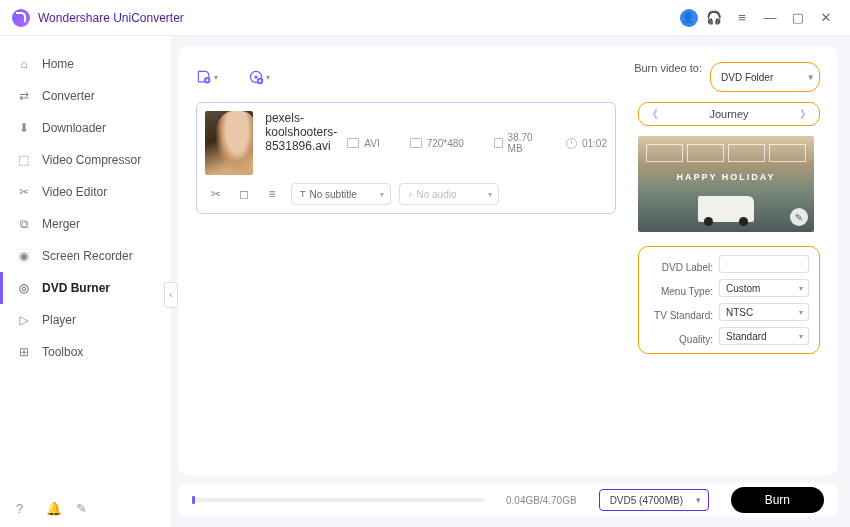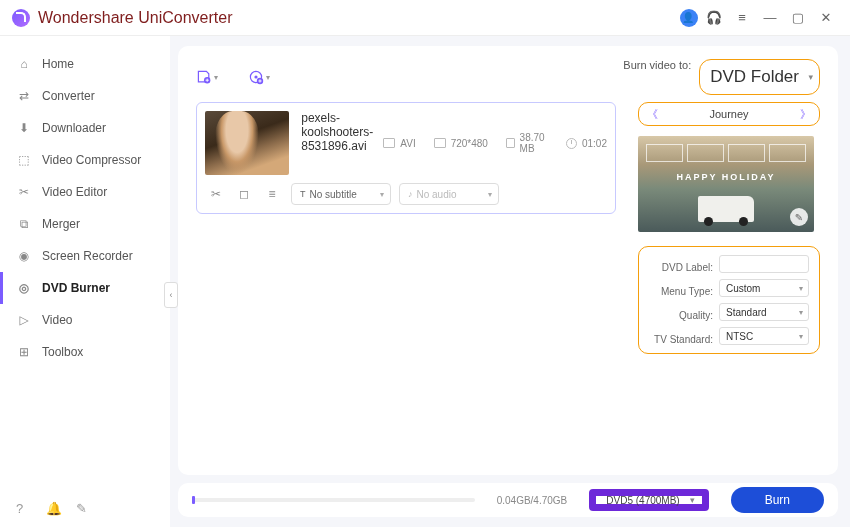--- a/index.html
+++ b/index.html
@@ -1,50 +1,50 @@
 <!DOCTYPE html>
 <html><head>
 <meta charset="utf-8">
 <style>
 * { margin: 0; padding: 0; box-sizing: border-box; font-family: -apple-system, BlinkMacSystemFont, "Segoe UI", Arial, sans-serif; }
 body { width: 850px; height: 527px; background: #f5f6fa; overflow: hidden; }
 .titlebar { height: 36px; background: #fff; display: flex; align-items: center; padding: 0 12px; border-bottom: 1px solid #eee; }
 .titlebar .logo { width: 18px; height: 18px; background: linear-gradient(135deg, #7b5cff, #b06bff); border-radius: 50%; position: relative; }
 .titlebar .logo::after { content: ""; position: absolute; width: 8px; height: 8px; border: 2px solid #fff; border-left: 0; border-bottom: 0; border-radius: 0 50% 0 0; top: 3px; left: 4px; }
-.titlebar .title { margin-left: 8px; font-size: 16px; color: #7f1d1d; }
+.titlebar .title { margin-left: 8px; font-size: 12px; color: #4c1d95; }
 .titlebar .spacer { flex: 1; }
 .titlebar .tbtn { width: 24px; height: 24px; display: flex; align-items: center; justify-content: center; color: #666; cursor: pointer; margin-left: 4px; font-size: 13px; }
 .titlebar .tbtn.user { width: 18px; height: 18px; background: #3b82f6; border-radius: 50%; color: #fff; font-size: 10px; }
 .main { display: flex; height: calc(100% - 36px); }
 .sidebar { width: 170px; background: #fff; display: flex; flex-direction: column; padding-top: 12px; position: relative; }
 .sidebar-item { display: flex; align-items: center; height: 32px; padding: 0 16px; font-size: 12px; color: #555; cursor: pointer; gap: 10px; }
 .sidebar-item.active { font-weight: 600; color: #222; border-left: 3px solid #7b5cff; padding-left: 13px; }
 .sidebar-item .sicon { width: 16px; height: 16px; display: flex; align-items: center; justify-content: center; color: #888; flex-shrink: 0; }
 .sidebar-collapse { position: absolute; right: -8px; top: 246px; width: 14px; height: 26px; background: #fff; border: 1px solid #ddd; border-radius: 3px; display: flex; align-items: center; justify-content: center; font-size: 9px; color: #888; cursor: pointer; }
 .sidebar-footer { margin-top: auto; display: flex; gap: 14px; padding: 10px 16px; }
 .sidebar-footer .fbtn { width: 16px; height: 16px; color: #999; cursor: pointer; font-size: 13px; }
 .content { flex: 1; display: flex; flex-direction: column; padding: 10px 12px 10px 8px; gap: 8px; }
 .panel { flex: 1; background: #fff; border-radius: 10px; display: flex; flex-direction: column; padding: 14px 18px; position: relative; }
 .toolbar { display: flex; align-items: center; height: 34px; }
 .tool { width: 22px; height: 22px; display: flex; align-items: center; justify-content: center; color: #7b5cff; cursor: pointer; position: relative; margin-right: 4px; }
 .tool .chev { font-size: 8px; color: #999; margin-left: 2px; }
 .toolbar .spacer { flex: 1; }
 .burn-to { display: flex; align-items: flex-start; gap: 8px; font-size: 11px; color: #555; }
-.select-box { border: 1.5px solid #f59e0b; border-radius: 12px; height: 36px; padding: 0 20px 0 10px; font-size: 17px; color: #333; background: #fff; position: relative; min-width: 110px; display: flex; align-items: center; cursor: pointer; }
+.select-box { border: 1.5px solid #f59e0b; border-radius: 12px; height: 30px; padding: 0 20px 0 10px; font-size: 10px; color: #333; background: #fff; position: relative; min-width: 110px; display: flex; align-items: center; cursor: pointer; }
 .select-box::after { content: "▾"; position: absolute; right: 6px; font-size: 9px; color: #888; }
 .body-row { display: flex; gap: 20px; margin-top: 8px; flex: 1; }
 .left-col { flex: 1; }
 .right-col { width: 182px; }
 .file-card { border: 1px solid #c7c9ff; border-radius: 6px; padding: 8px; display: flex; flex-direction: column; gap: 8px; width: 420px; }
 .file-top { display: flex; gap: 12px; }
 .thumb { width: 104px; height: 64px; background: linear-gradient(160deg, #5a4a3a 0%, #3a2a1a 40%, #8a6a4a 60%, #d4a878 80%); border-radius: 2px; position: relative; overflow: hidden; }
 .thumb::before { content: ""; position: absolute; width: 44px; height: 64px; left: 10px; top: 0; background: radial-gradient(ellipse at 50% 30%, #e8c8a8 35%, #c89868 50%, transparent 70%); border-radius: 40% 40% 20% 20%; }
 .file-info { flex: 1; display: flex; flex-direction: row; gap: 10px; }
 .file-name { font-size: 12px; color: #333; }
-.meta-row { display: flex; gap: 18px; font-size: 10px; color: #888; align-items: center; }
+.meta-row { display: flex; gap: 30px; font-size: 10px; color: #888; align-items: center; }
 .meta { display: flex; align-items: center; gap: 5px; }
 .meta .micon { width: 12px; height: 10px; border: 1px solid #bbb; border-radius: 1px; }
 .meta .micon.clock { border-radius: 50%; width: 11px; height: 11px; position: relative; }
 .meta .micon.clock::after { content: ""; position: absolute; width: 1px; height: 4px; background: #bbb; left: 4px; top: 1px; }
 .file-bottom { display: flex; align-items: center; gap: 8px; }
 .edit-btns { display: flex; gap: 14px; padding: 0 4px; }
 .ebtn { width: 14px; height: 14px; color: #888; cursor: pointer; display: flex; align-items: center; justify-content: center; font-size: 12px; }
 .dd { border: 1px solid #ddd; border-radius: 4px; height: 22px; font-size: 10px; color: #666; padding: 0 22px 0 8px; display: flex; align-items: center; position: relative; background: #fff; cursor: pointer; flex: 1; max-width: 100px; }
 .dd::after { content: "▾"; position: absolute; right: 6px; font-size: 8px; color: #aaa; }
 .dd.audio { color: #bbb; }
@@ -62,23 +62,23 @@
 .template-preview .editicon { position: absolute; right: 6px; bottom: 6px; width: 18px; height: 18px; background: rgba(255,255,255,0.85); border-radius: 50%; display: flex; align-items: center; justify-content: center; font-size: 10px; color: #666; cursor: pointer; }
 .settings { margin-top: 14px; border: 1.5px solid #f59e0b; border-radius: 10px; padding: 8px 10px; display: flex; flex-direction: column; gap: 6px; }
 .srow { display: flex; align-items: flex-end; gap: 6px; font-size: 10px; color: #666; }
 .srow .slabel { width: 64px; text-align: right; }
 .srow .sinput { flex: 1; border: 1px solid #ddd; border-radius: 3px; height: 18px; padding: 0 6px; font-size: 10px; color: #333; background: #fff; position: relative; display: flex; align-items: center; cursor: pointer; }
 .srow .sinput.dd-s::after { content: "▾"; position: absolute; right: 5px; font-size: 8px; color: #999; }
 .bottom-bar { height: 34px; background: #fff; border-radius: 10px; display: flex; align-items: center; padding: 0 14px; gap: 22px; }
 .progress { flex: 1; height: 4px; background: #eee; border-radius: 2px; position: relative; }
 .progress .knob { position: absolute; left: 0; top: -2px; width: 3px; height: 8px; background: #7b5cff; border-radius: 1px; }
 .size-text { font-size: 10px; color: #888; }
-.disc-select { border: 7px solid #6d28d9; border-radius: 4px; height: 22px; font-size: 10px; padding: 0 22px 0 10px; position: relative; display: flex; align-items: center; color: #444; cursor: pointer; min-width: 110px; }
+.disc-select { border: 1px solid #6d28d9; border-radius: 4px; height: 22px; font-size: 10px; padding: 0 22px 0 10px; position: relative; display: flex; align-items: center; color: #444; cursor: pointer; min-width: 110px; }
 .disc-select::after { content: "▾"; position: absolute; right: 7px; font-size: 9px; color: #888; }
-.burn-btn { background: #1d4ed8; color: #fff; border: none; border-radius: 16px; height: 26px; padding: 0 34px; font-size: 12px; cursor: pointer; }
+.burn-btn { background: #000000; color: #fff; border: none; border-radius: 16px; height: 26px; padding: 0 34px; font-size: 12px; cursor: pointer; }
 </style>
 </head>
 <body>
 
 <div class="titlebar">
   <div class="logo"></div>
   <div class="title">Wondershare UniConverter</div>
   <div class="spacer"></div>
   <div class="tbtn user">👤</div>
   <div class="tbtn">🎧</div>
@@ -117,21 +117,21 @@
     <div class="sidebar-item">
         <div class="sicon">◉</div>
         <span>Screen Recorder</span>
       </div>
     <div class="sidebar-item active">
         <div class="sicon">◎</div>
         <span>DVD Burner</span>
       </div>
     <div class="sidebar-item">
         <div class="sicon">▷</div>
-        <span>Video</span>
+        <span>Player</span>
       </div>
     <div class="sidebar-item">
         <div class="sicon">⊞</div>
         <span>Toolbox</span>
       </div>
     <div class="sidebar-collapse">‹</div>
     <div class="sidebar-footer">
       <div class="fbtn">?</div>
       <div class="fbtn">🔔</div>
       <div class="fbtn">✎</div>
@@ -237,29 +237,29 @@
                   <span></span>
                 </div>
               </div>
             <div class="srow">
                 <div class="slabel">Menu Type:</div>
                 <div class="sinput dd-s">
                   <span>Custom</span>
                 </div>
               </div>
             <div class="srow">
+                <div class="slabel">TV Standard:</div>
+                <div class="sinput dd-s">
+                  <span>NTSC</span>
+                </div>
+              </div>
+            <div class="srow">
                 <div class="slabel">Quality:</div>
                 <div class="sinput dd-s">
                   <span>Standard</span>
-                </div>
-              </div>
-            <div class="srow">
-                <div class="slabel">TV Standard:</div>
-                <div class="sinput dd-s">
-                  <span>NTSC</span>
                 </div>
               </div>
           </div>
         </div>
       </div>
     </div>
 
     <div class="bottom-bar">
       <div class="progress">
           <div class="knob"></div>

